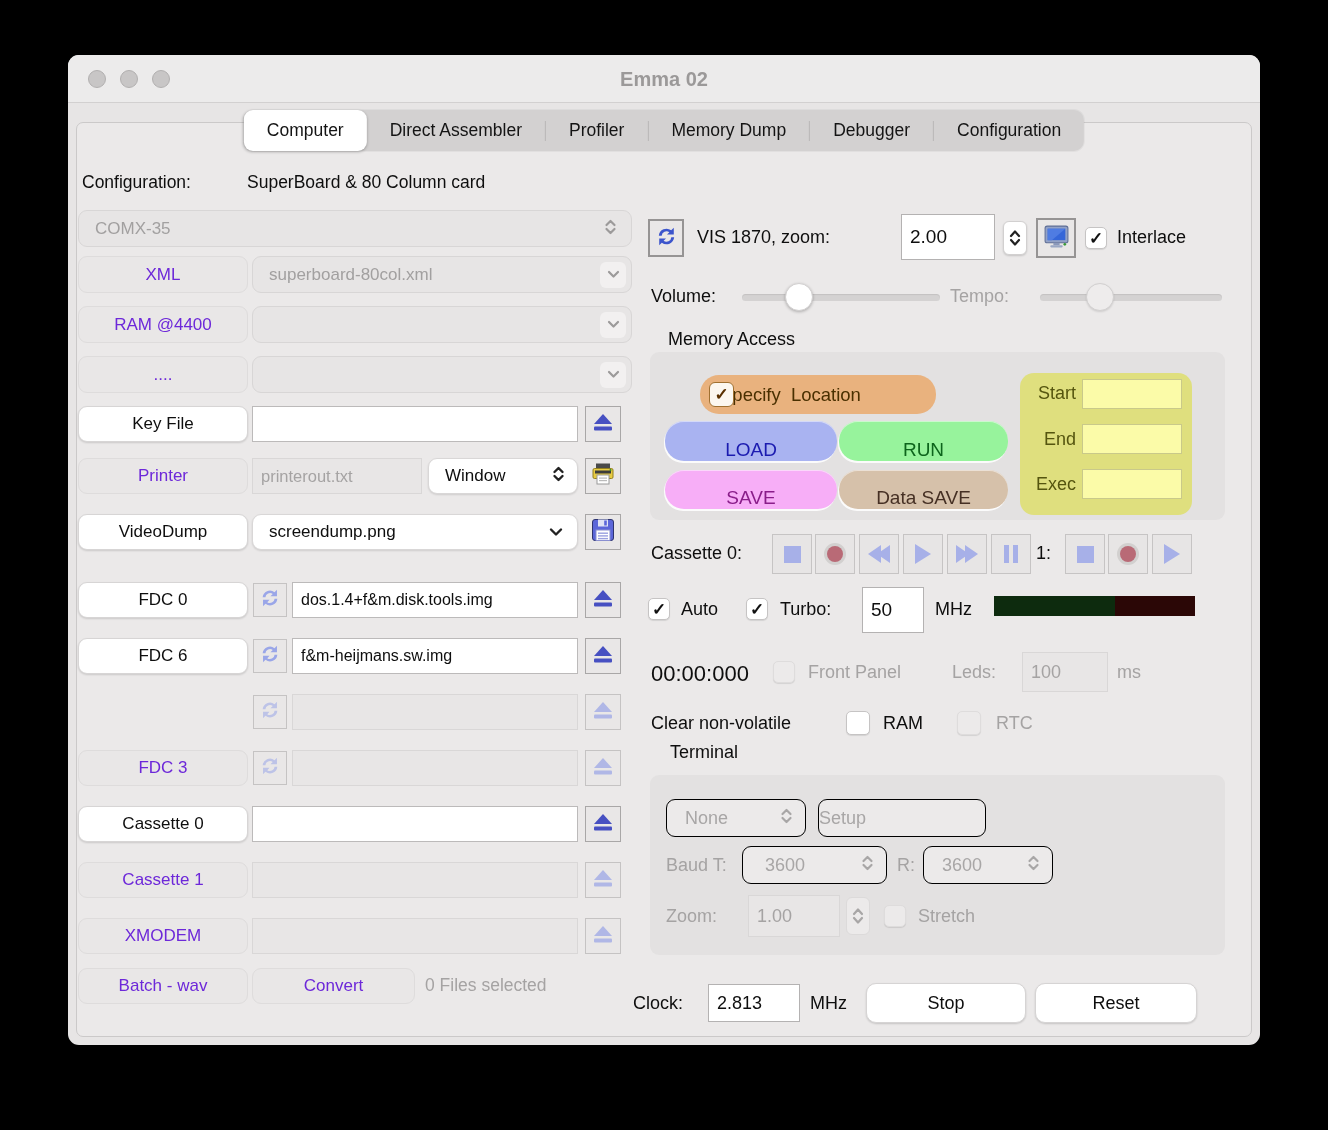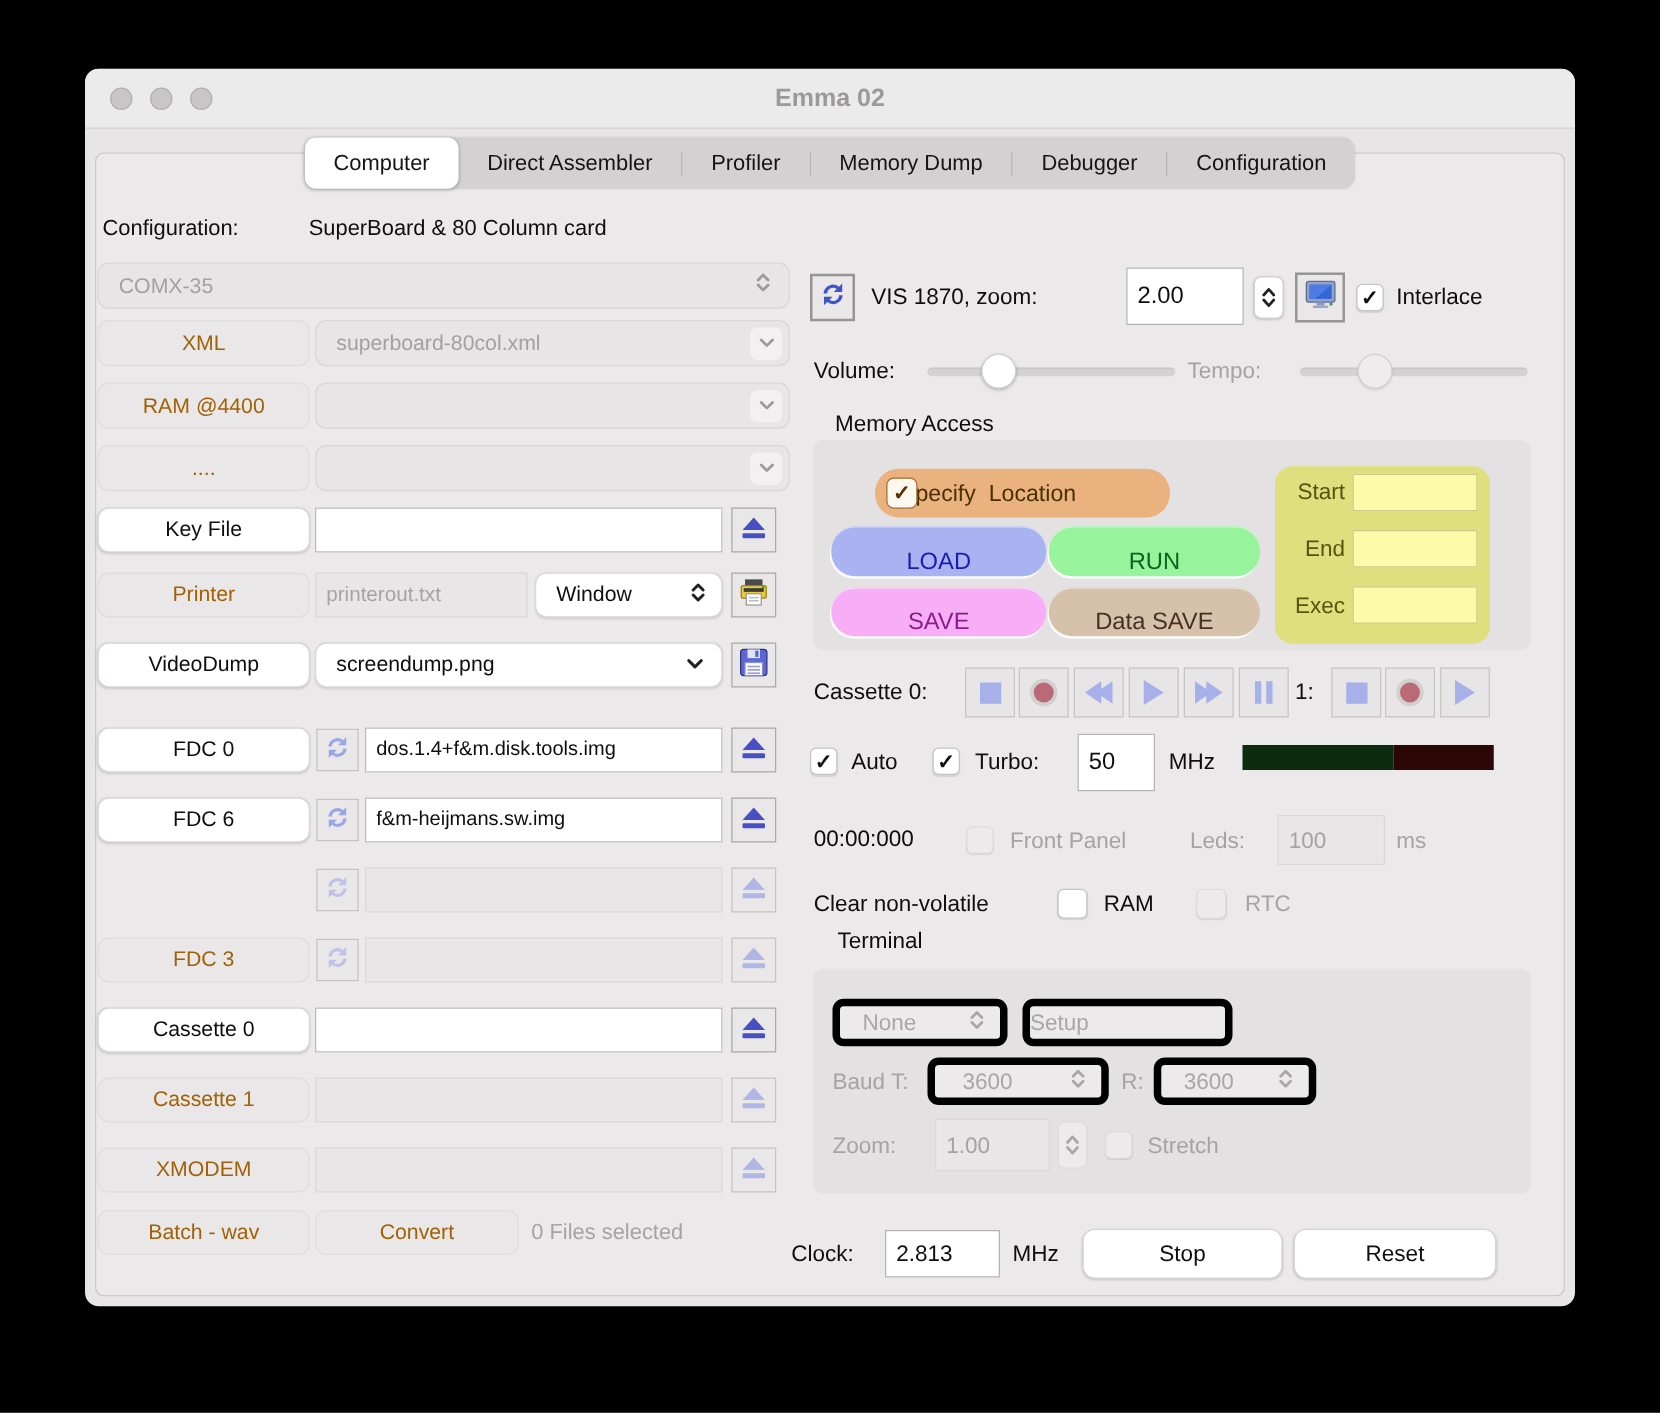--- a/index.html
+++ b/index.html
@@ -10,21 +10,21 @@
   .light{position:absolute;top:15px;width:18px;height:18px;border-radius:50%;background:#c8c6c6;border:1px solid #b2b0b0}
   .wtitle{display:block;text-align:center;line-height:48px;font-size:20px;font-weight:bold;color:#9b9999}
   .panel{position:absolute;left:8px;top:67px;width:1176px;height:915px;background:#ebe9e9;border:1px solid #cbc9c9;border-radius:7px}
   .tabstrip{position:absolute;top:55px;left:50%;transform:translateX(-50%);height:41px;background:#d3d1d1;border-radius:10px;display:flex;align-items:center;z-index:3;box-shadow:0 0 0 1px rgba(0,0,0,.04)}
   .tab{height:41px;display:flex;align-items:center;padding:0 23px;font-size:17.5px;color:#141414;white-space:nowrap}
   .tab.active{background:#fff;border-radius:9px;box-shadow:0 1px 3px rgba(0,0,0,.28);font-weight:400}
   .tabsep{width:1px;height:20px;background:#b9b7b7}
   .lbl{font-size:17.5px;color:#0e0e0e;white-space:nowrap}
   .lbl.dis{color:#a5a3a3}
   .rowbtn{display:flex;align-items:center;justify-content:center;font-size:17px;color:#0e0e0e;background:#fff;border:1px solid #d7d5d5;border-radius:9px;box-shadow:0 1px 2px rgba(0,0,0,.14)}
-  .rowbtn.dis{background:#e9e7e7;border-color:#dedcdc;box-shadow:none;color:#a16207}
+  .rowbtn.dis{background:#e9e7e7;border-color:#dedcdc;box-shadow:none;color:#6d28d9}
   .tfield{background:#fff;border:1px solid #bcbaba;font-size:16.5px;color:#0e0e0e;padding:0 8px;outline:none;font-family:"Liberation Sans",sans-serif}
   .tfield.dis{background:#e8e6e6;border-color:#d9d7d7;color:#a5a3a3}
   .combo{background:#e7e5e5;border:1px solid #d8d6d6;border-radius:9px;display:flex;align-items:center}
   .combo .ctext{flex:1;font-size:17px;color:#a2a0a0;padding-left:16px;white-space:nowrap;overflow:hidden}
   .combo.white{background:#fff;border-color:#d9d7d7;box-shadow:0 1px 2px rgba(0,0,0,.12)}
   .combo.white .ctext{color:#0e0e0e}
   .chevbox{width:26px;height:26px;margin-right:5px;border-radius:6px;background:#f2f0f0;display:flex;align-items:center;justify-content:center}
   .sq{border:1px solid #a9a7a7;background:#e9e7e7;display:flex;align-items:center;justify-content:center}
   .sq.soft{border-color:#c5c3c3}
   .cb{width:22px;height:22px;border-radius:5px;background:#fff;border:1px solid #c6c4c4;box-shadow:0 1px 1px rgba(0,0,0,.10);display:flex;align-items:center;justify-content:center;font-size:17px;font-weight:bold;color:#111}
@@ -42,21 +42,21 @@
   .tri-l{width:0;height:0;border-top:9px solid transparent;border-bottom:9px solid transparent;border-right:13px solid var(--transport)}
   .tri-r{width:0;height:0;border-top:9px solid transparent;border-bottom:9px solid transparent;border-left:13px solid var(--transport)}
   .tri-l+.tri-l{margin-left:-4px}.tri-r+.tri-r{margin-left:-4px}
   .i-pause{display:flex;gap:4px}
   .i-pause i{display:block;width:5px;height:18px;background:var(--transport)}
   .slider-track{position:absolute;top:11px;left:0;right:0;height:7px;border-radius:4px;background:#d4d2d2;box-shadow:inset 0 1px 1px rgba(0,0,0,.08)}
   .slider-thumb{position:absolute;top:0;width:28px;height:28px;border-radius:50%;background:#fff;border:1px solid #d2d0d0;box-shadow:0 1px 3px rgba(0,0,0,.25);transform:translateX(-50%)}
   .slider-thumb.dis{background:#eeecec;box-shadow:0 1px 2px rgba(0,0,0,.12)}
   .stepper{width:24px;border-radius:6px;background:#fff;border:1px solid #d2d0d0;box-shadow:0 1px 2px rgba(0,0,0,.16);display:flex;flex-direction:column;align-items:center;justify-content:center}
   .stepper.dis{background:#eceaea;box-shadow:none;border-color:#dcdada}
-  .tsel{background:#eceaea;border:6px solid #000000;border-radius:9px;display:flex;align-items:center;color:#a8a6a6;font-size:18px}
+  .tsel{background:#eceaea;border:1px solid #000000;border-radius:9px;display:flex;align-items:center;color:#a8a6a6;font-size:18px}
   .gbar{position:absolute;height:20px}
   .seg-green{position:absolute;left:0;top:0;height:100%;background:var(--turbo-green)}
   .seg-red{position:absolute;right:0;top:0;height:100%;background:var(--turbo-red)}
   .bigbtn{display:flex;align-items:center;justify-content:center;background:#fff;border:1px solid #d6d4d4;border-radius:10px;font-size:18px;color:#0e0e0e;box-shadow:0 1px 2px rgba(0,0,0,.16)}
   .pre{white-space:pre}
 </style>
 </head>
 <body>
 
 <div class="window">
@@ -431,21 +431,21 @@
       <span>✓</span>
     </div>
   <span class="lbl abs" style="left:712px;top:544px;font-size:18px">Turbo:</span>
   <input class="tfield abs" style="left: 794px; top: 532px; width: 62px; height: 46px; font-size: 19px; border-color: rgb(180, 178, 178);" value="50">
   <span class="lbl abs" style="left:867px;top:544px;font-size:18px">MHz</span>
   <div class="gbar abs" style="left:926px;top:541px;width:201px">
     <div class="seg-green" style="width: 60%;"></div>
     <div class="seg-red" style="width:40%"></div>
   </div>
 
-  <span class="lbl abs" style="left:583px;top:606px;font-size:18px">00:00:000</span>
+  <span class="lbl abs" style="left:583px;top:606px;font-size:22px">00:00:000</span>
   <div class="cb dis abs" style="left:705px;top:606px"></div>
   <span class="lbl dis abs" style="left:740px;top:607px;font-size:18px">Front Panel</span>
   <span class="lbl dis abs" style="left:884px;top:607px;font-size:18px">Leds:</span>
   <input class="tfield dis abs" style="left: 954px; top: 597px; width: 86px; height: 40px; font-size: 18px;" value="100">
   <span class="lbl dis abs" style="left:1049px;top:607px;font-size:18px">ms</span>
 
   <span class="lbl abs" style="left:583px;top:658px;font-size:18px">Clear non-volatile</span>
   <div class="cb abs" style="left:778px;top:656px;width:24px;height:24px"></div>
   <span class="lbl abs" style="left:815px;top:658px;font-size:18px">RAM</span>
   <div class="cb dis abs" style="left:889px;top:656px;width:24px;height:24px"></div>

